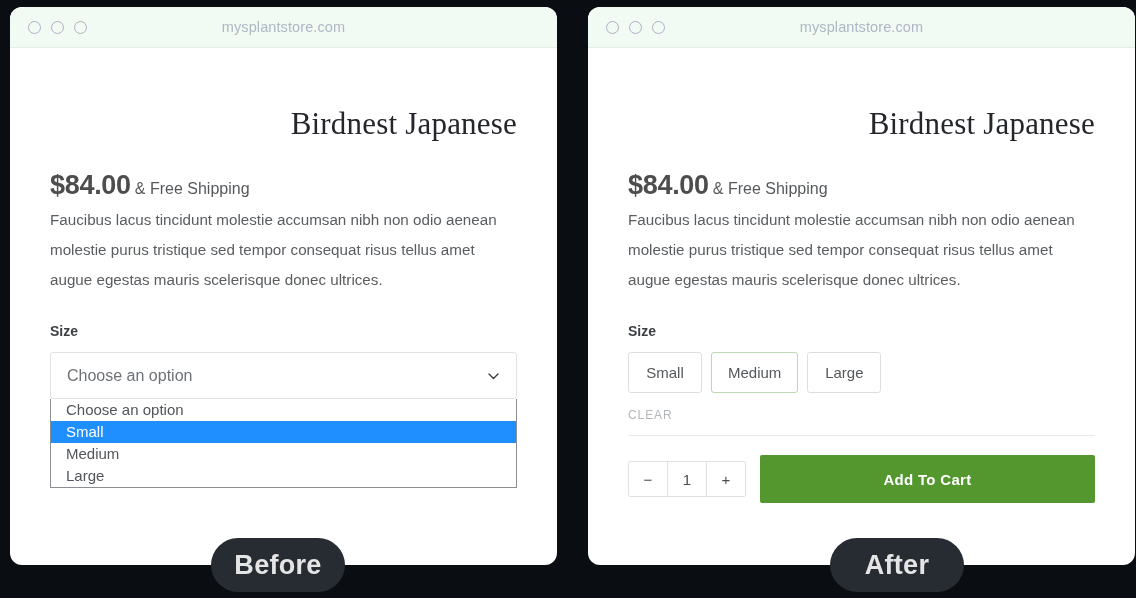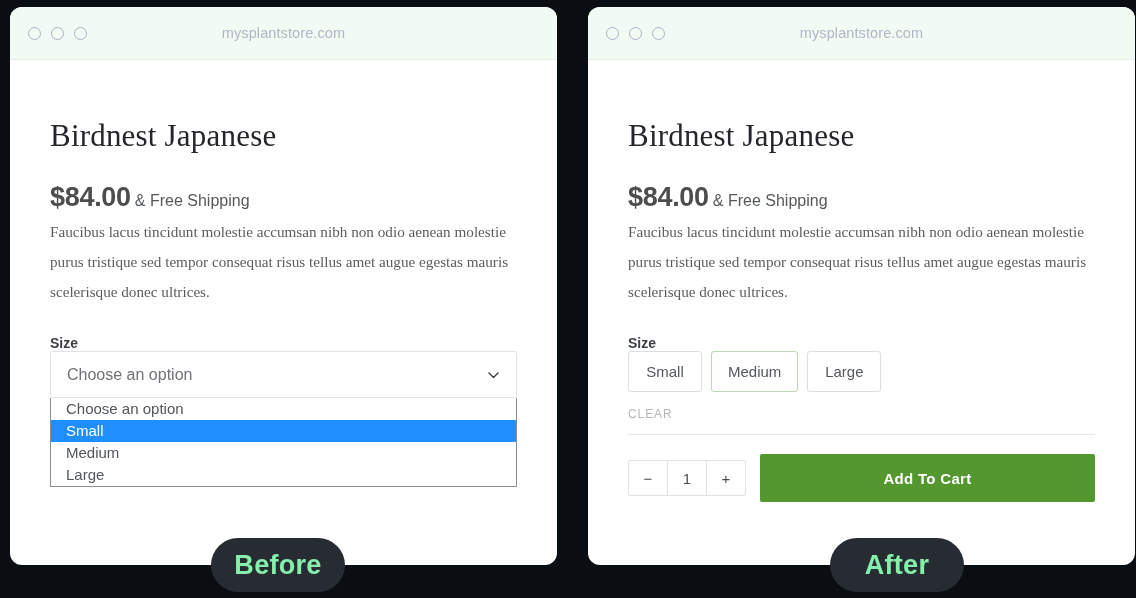--- a/index.html
+++ b/index.html
@@ -29,21 +29,21 @@
     height: 558px;
     background: #ffffff;
     border-radius: 12px;
     overflow: hidden;
     box-shadow: 0 0 0 0 rgba(0,0,0,0);
   }
   .window.left  { left: 10px; }
   .window.right { left: 588px; }
 
   .titlebar {
-    height: 53px;
+    height: 41px;
     background: #f2faf4;
     border-bottom: 1px solid #e3efe6;
     display: flex;
     align-items: center;
     position: relative;
     box-sizing: border-box;
   }
   .dots {
     display: flex;
     gap: 10px;
@@ -74,20 +74,21 @@
     height: calc(100% - 41px);
   }
 
   .product-title {
     font-family: "Liberation Serif", serif;
     font-size: 31px;
     font-weight: 400;
     color: #24262b;
     margin: 0 0 30px 0;
     letter-spacing: .2px;
+    text-align: right;
   }
 
   .price-row {
     margin: 0 0 6px 0;
     line-height: 1;
   }
   .price {
     font-size: 27px;
     font-weight: bold;
     color: #4d4d4d;
@@ -98,27 +99,27 @@
     color: #56595c;
     margin-left: 4px;
   }
 
   .desc {
     font-size: 15.2px;
     line-height: 30px;
     color: #5a5d60;
     margin: 0 0 28px 0;
     max-width: 460px;
-    font-family: Liberation Serif, serif;
   }
 
   .field-label {
     font-size: 14px;
     font-weight: bold;
     color: #3c3f43;
+    margin-bottom: 13px;
   }
 
   
   .select-box {
     position: relative;
     height: 47px;
     border: 1px solid #e0e2e4;
     border-radius: 3px;
     display: flex;
     align-items: center;
@@ -239,21 +240,21 @@
   }
 
   
   .badge {
     position: absolute;
     bottom: 6px;
     height: 54px;
     min-width: 134px;
     background: #272c33;
     border-radius: 28px;
-    color: #86efac;
+    color: #e5e5e5;
     font-size: 27px;
     font-weight: bold;
     display: flex;
     align-items: center;
     justify-content: center;
     letter-spacing: .3px;
     padding: 0 22px;
     box-sizing: border-box;
     z-index: 5;
   }

